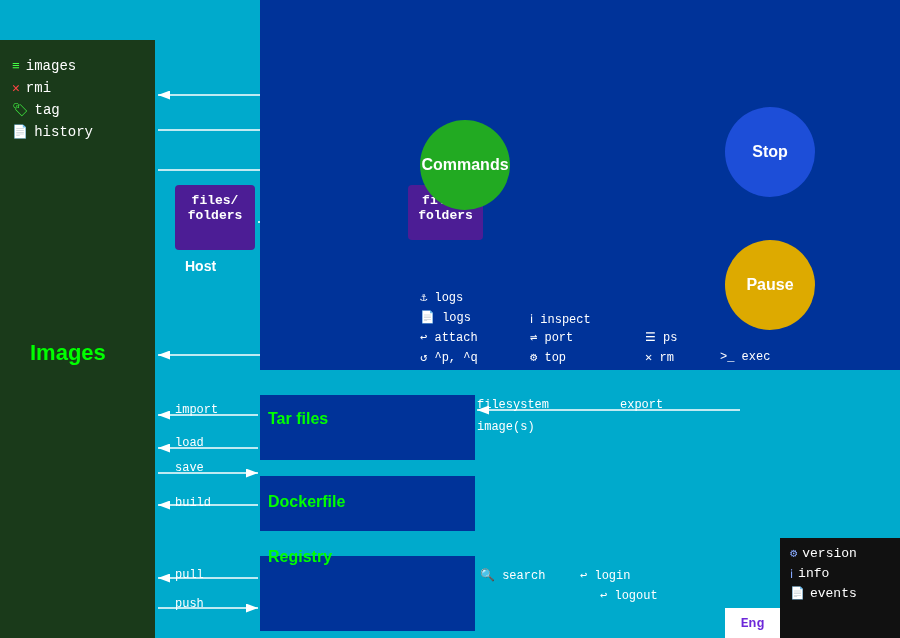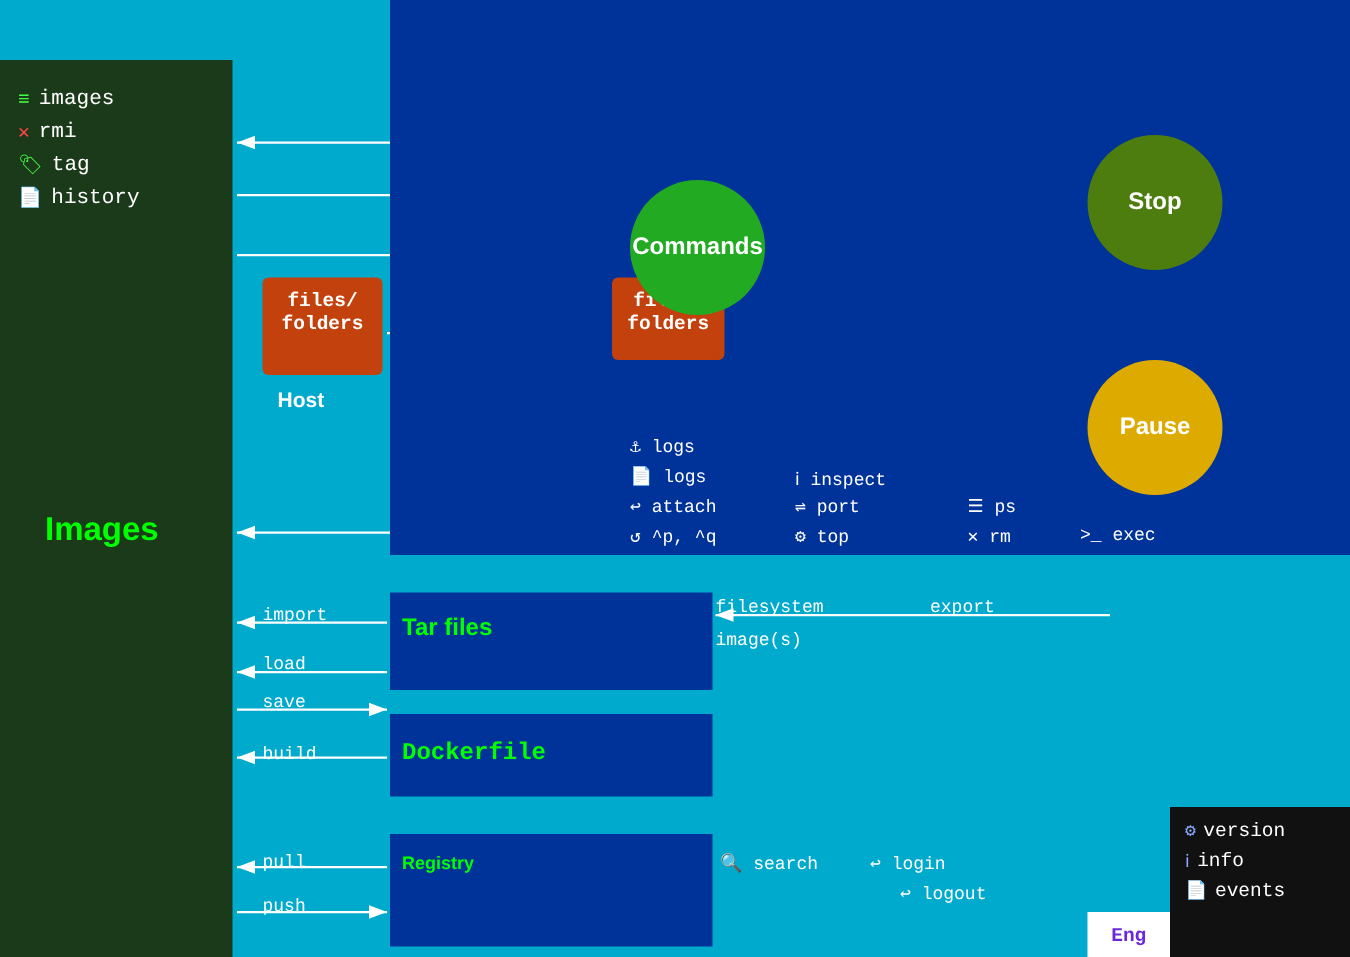--- a/index.html
+++ b/index.html
@@ -110,37 +110,37 @@
       width: 90px;
       height: 90px;
       background-color: #22AA22;
       left: 420px;
       top: 120px;
     }
 
     #stop-circle {
       width: 90px;
       height: 90px;
-      background-color: #4d7c0f;
+      background-color: #1d4ed8;
       left: 725px;
-      top: 90px;
+      top: 107px;
     }
 
     #pause-circle {
       width: 90px;
       height: 90px;
       background-color: #DDAA00;
       left: 725px;
       top: 240px;
     }
 
     
     .files-box {
       position: absolute;
-      background-color: #c2410c;
+      background-color: #4c1d95;
       color: white;
       font-size: 13px;
       font-weight: bold;
       padding: 8px;
       text-align: center;
       border-radius: 4px;
     }
 
     #files-host {
       left: 175px;
@@ -204,38 +204,38 @@
       background-color: #003399;
     }
 
     #dockerfile-label {
       position: absolute;
       left: 268px;
       top: 493px;
       color: #00FF00;
       font-size: 16px;
       font-weight: bold;
-      font-family: Liberation Mono, monospace;
+      font-family: Liberation Sans, sans-serif;
     }
 
     #registry-box {
       position: absolute;
       left: 260px;
       top: 556px;
       width: 215px;
       height: 75px;
       background-color: #003399;
     }
 
     #registry-label {
       position: absolute;
       left: 268px;
-      top: 568px;
+      top: 548px;
       color: #00FF00;
-      font-size: 12px;
+      font-size: 16px;
       font-weight: bold;
       font-family: Arial, sans-serif;
     }
 
     
     #info-box {
       position: absolute;
       right: 0;
       bottom: 0;
       width: 120px;

